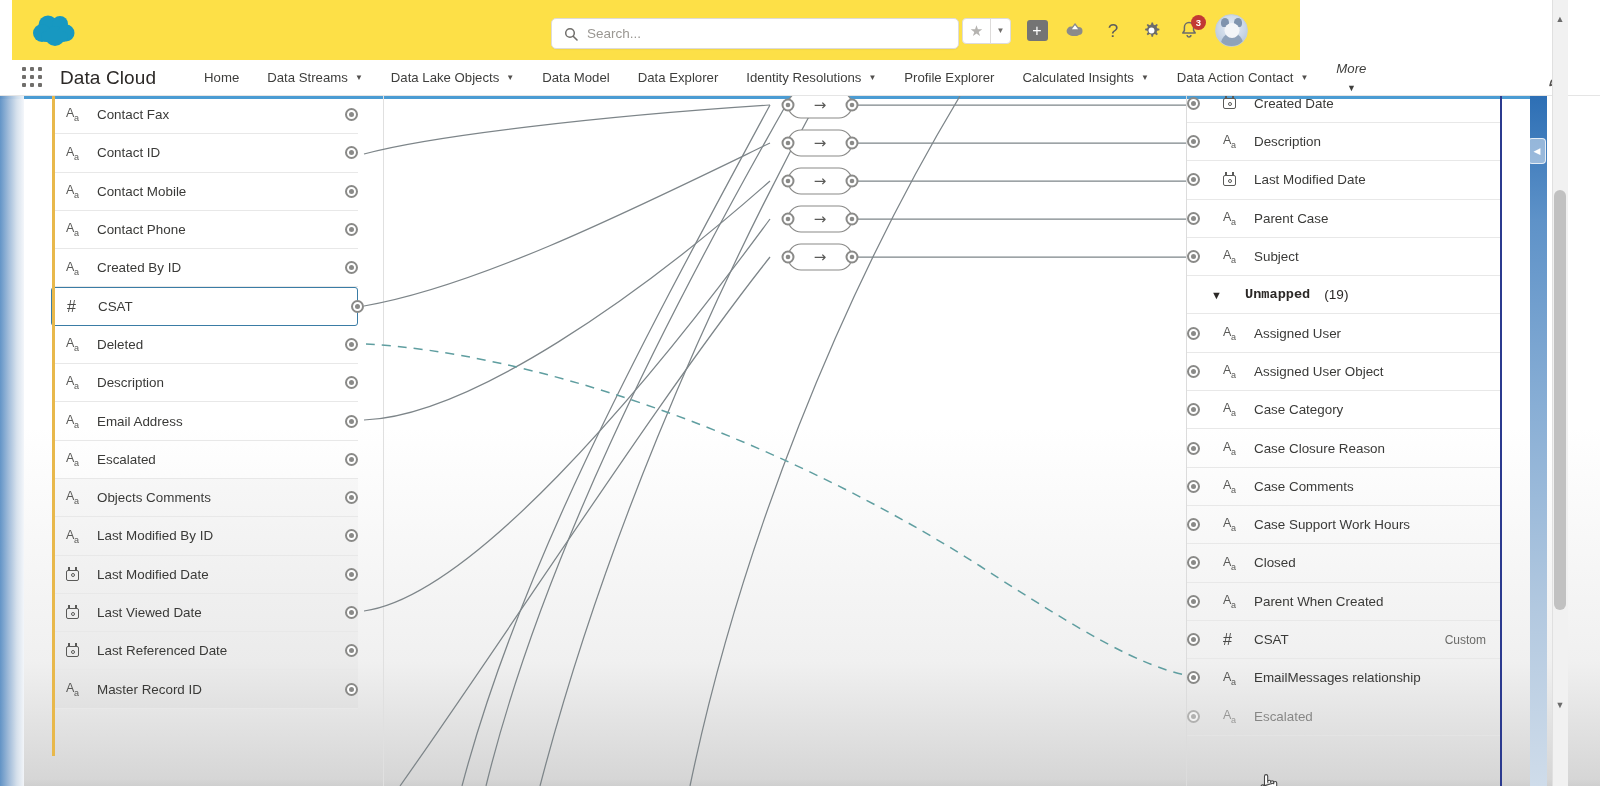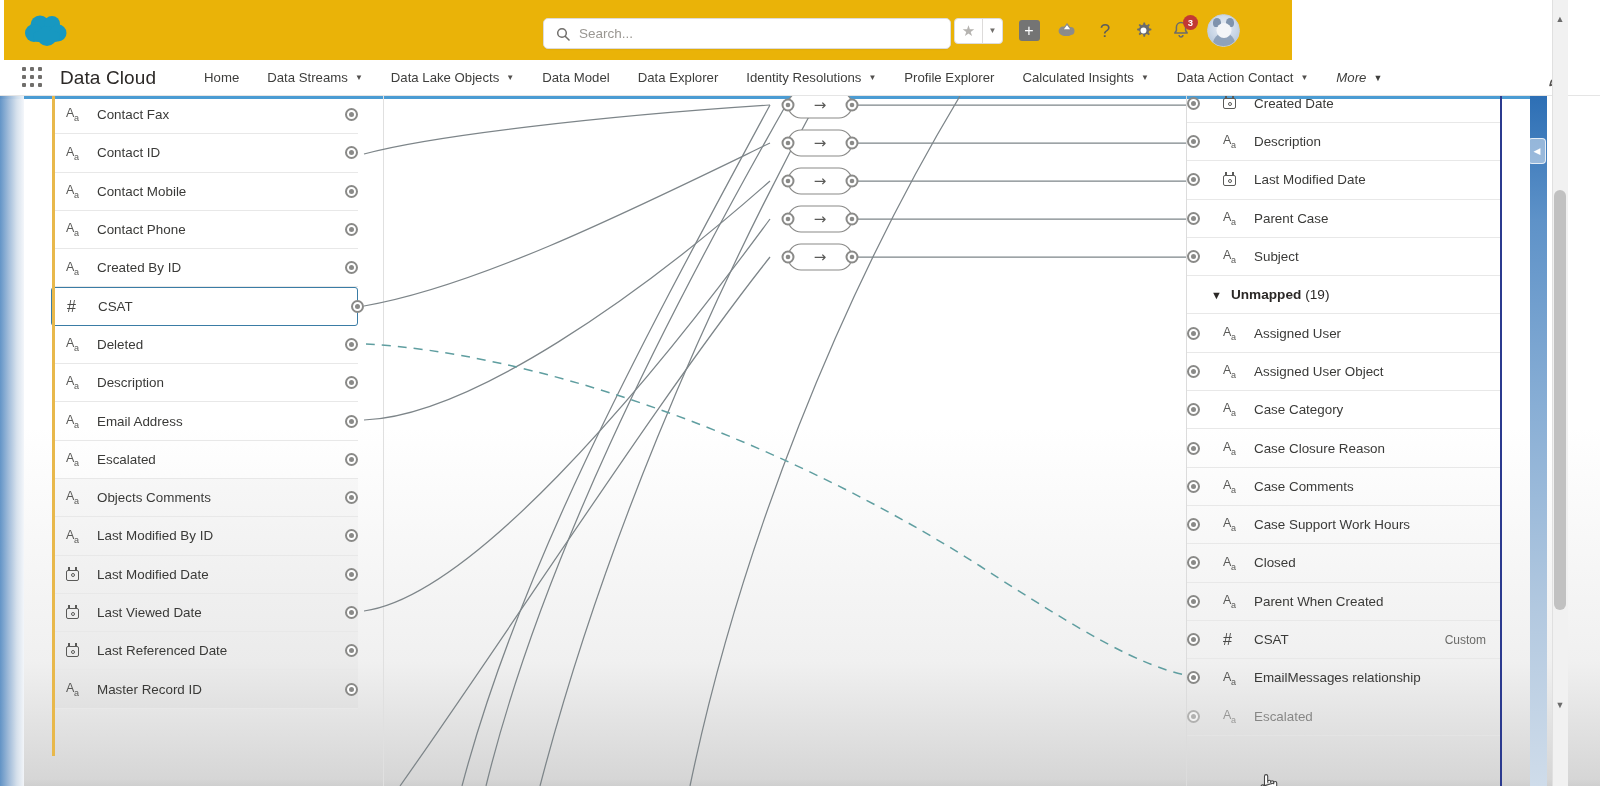--- a/index.html
+++ b/index.html
@@ -6,23 +6,23 @@
   html, body {
     width: 1600px; height: 786px;
     overflow: hidden;
     font-family: "Liberation Sans", sans-serif;
     background: #ffffff;
     color: #2b2826;
   }
 
   
   .global-header {
-    position: absolute; left: 4px; top: 0;
+    position: absolute; left: 12px; top: 0;
     width: 1288px; height: 60px;
-    background: #eab308;
+    background: #fde047;
     z-index: 40;
   }
   .sf-logo {
     position: absolute; left: 16px; top: 11px;
     width: 56px; height: 40px;
   }
   .search-wrap {
     position: absolute; left: 539px; top: 18px;
     width: 408px; height: 31px;
     border: 1px solid #dddbda;
@@ -122,21 +122,21 @@
     margin-right: 34px; letter-spacing: .1px; white-space: nowrap;
   }
   .nav-items { display: flex; align-items: center; gap: 0; }
   .nav-item {
     display: flex; align-items: center; gap: 7px;
     padding: 0 14px; height: 34px;
     font-size: 13.2px; color: #3e3e3c; white-space: nowrap;
     cursor: pointer;
   }
   .nav-item .chev { font-size: 8px; color: #514f4d; }
-  .nav-item.more { font-style: italic; }
+  .nav-item.more { font-style: italic; flex-direction: column; }
   .nav-item.more .caret { font-size: 9px; }
   .pencil-btn {
     position: absolute; right: 32px; top: 7px;
     width: 22px; height: 22px;
     display:flex; align-items:center; justify-content:center;
     color:#514f4d;
   }
 
   
   .canvas {
@@ -272,22 +272,22 @@
   .group-header {
     position:relative;
     height: 38.3px; display:flex; align-items:center;
     padding-left: 24px;
     font-size: 13.6px; font-weight: bold; color:#2b2826;
     border-bottom: 1px solid #e8e8e8;
   }
   .group-header .gchev {
     position:absolute; left: 24px; font-size: 11px; color:#2b2826; font-weight:normal;
   }
-  .group-header .gtext { margin-left: 20px; }
-  .group-header .gcount { font-weight: normal; margin-left: 4px; }
+  .group-header .gtext { margin-left: 34px; font-family: Liberation Mono, monospace; }
+  .group-header .gcount { font-weight: normal; margin-left: 14px; }
   .add-link { color: #1b96ff; }
 
   .row.rowshade { background: rgba(0,0,0,0.018); }
 
   svg.wires { position:absolute; left:0; top:0; width:1600px; height:690px; pointer-events:none; }
 
   .cursor-hand {
     position: absolute; left: 1259px; top: 676px;
     width: 20px; height: 26px; z-index: 30;
   }

